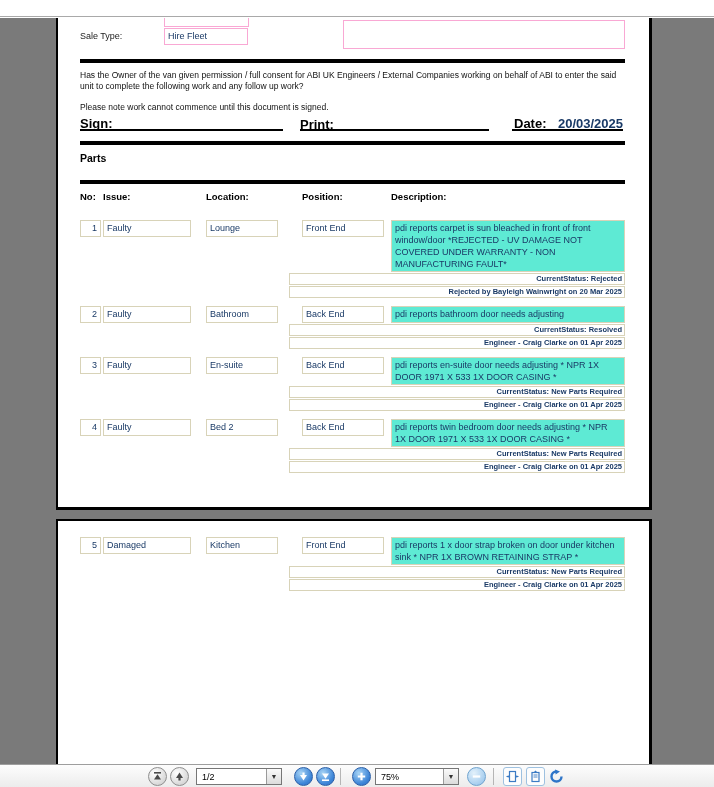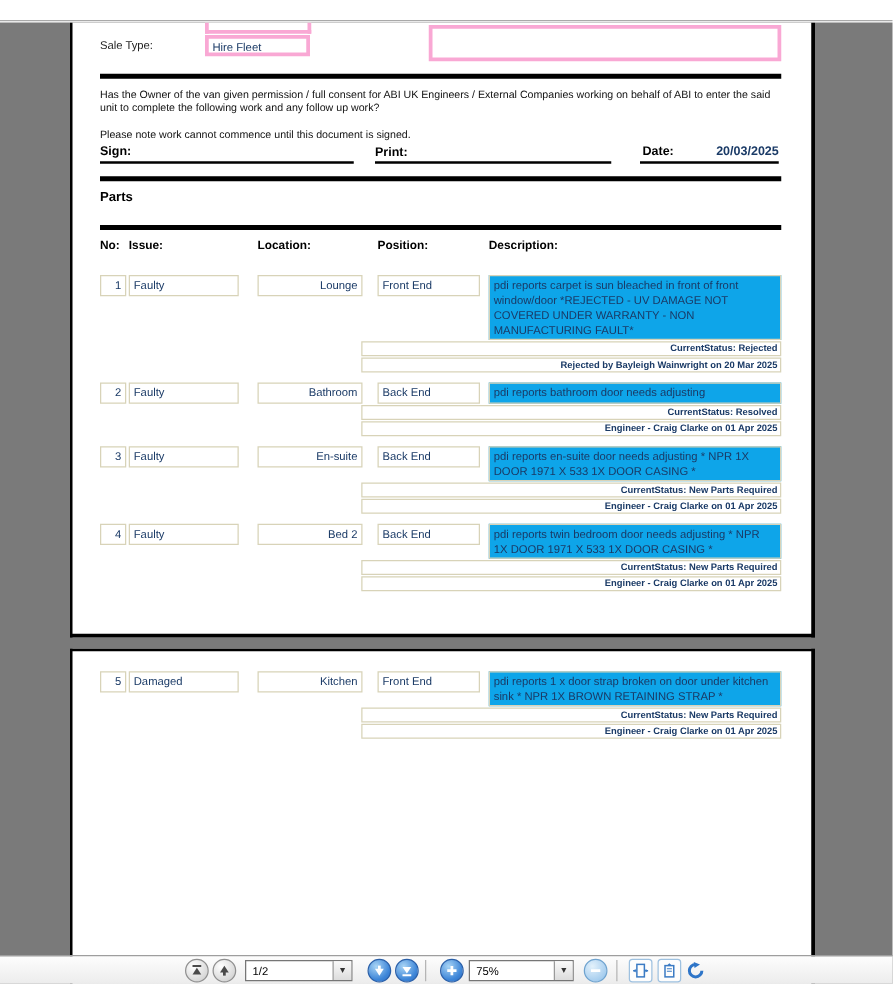--- a/index.html
+++ b/index.html
@@ -9,43 +9,43 @@
               background:#ffffff; border-bottom:1px solid #a9a9a9; }
   .viewer { position:absolute; left:0; top:18px; width:714px; height:769px;
             background:#7a7a7a; overflow:hidden; }
   .page { position:absolute; left:56px; width:596px; background:#ffffff;
           border-left:2px solid #000; border-right:3px solid #000; }
   #page1 { top:0; height:492px; border-bottom:3px solid #000; }
   #page2 { top:501px; height:290px; border-top:2px solid #000; }
   .pg-inner { position:relative; width:591px; height:100%; }
 
   
-  .fieldbox { border:3px solid #f9a8d4; background:#fff; color:#1a3a66;
+  .fieldbox { border:1px solid #f9a8d4; background:#fff; color:#1a3a66;
               font-size:9px; line-height:13px; padding:1px 3px; position:absolute; }
   .lbl { position:absolute; font-size:9px; color:#1c1c1c; }
-  .blbl { position:absolute; font-size:10px; font-weight:bold; color:#000; }
+  .blbl { position:absolute; font-size:13px; font-weight:bold; color:#000; }
   .rule { position:absolute; left:22px; width:545px; height:4px; background:#000; }
   .uline { position:absolute; height:2px; background:#000; }
   .para { position:absolute; left:22px; width:545px; font-size:8.5px;
           line-height:11px; color:#111; }
 
   
   .colhead { position:absolute; font-size:9.5px; font-weight:bold; color:#000; }
   .rows { position:absolute; left:0; width:591px; }
   .part-row { position:relative; margin-bottom:8px; }
   .fbox { position:absolute; top:0; height:17px; border:1px solid #d8d3b8;
           background:#fff; color:#1a3a66; font-size:9px; line-height:14px;
           padding:0 3px; }
   .fbox.no   { left:22px;  width:21px; text-align:right; }
   .fbox.issue{ left:45px;  width:88px; }
-  .fbox.loc  { left:148px; width:84px;text-align:right; }
+  .fbox.loc  { left:148px; width:72px; }
   .fbox.pos  { left:244px; width:82px; }
   .right-col { margin-left:231px; width:336px; }
   .desc-box { margin-left:102px; width:234px; min-height:17px;
-              border:1px solid #d8d3b8; background:#0ea5e9; color:#1a3a66;
+              border:1px solid #d8d3b8; background:#5eead4; color:#1a3a66;
               font-size:9px; line-height:12px; padding:1px 3px; }
   .status-line { margin-top:1px; width:336px; height:12px; border:1px solid #d8d3b8;
                  background:#fff; color:#1a3a66; font-size:7.5px; font-weight:bold;
                  line-height:10px; text-align:right; padding-right:2px; }
 
   
   .toolbar { position:absolute; left:0; bottom:0; width:714px; height:23px;
              background:linear-gradient(#fdfdfd,#ececec); border-top:1px solid #9e9e9e;
              z-index:10; }
   .cbtn { position:absolute; top:2px; width:19px; height:19px; border-radius:50%;

